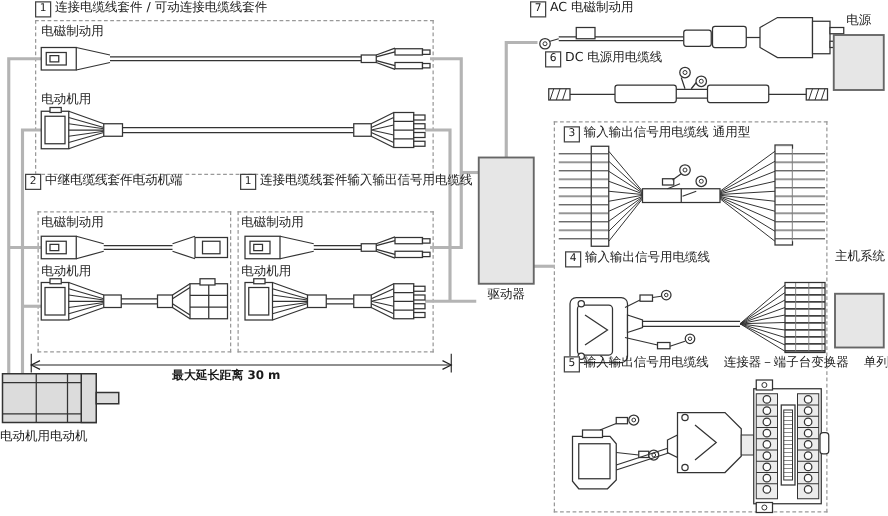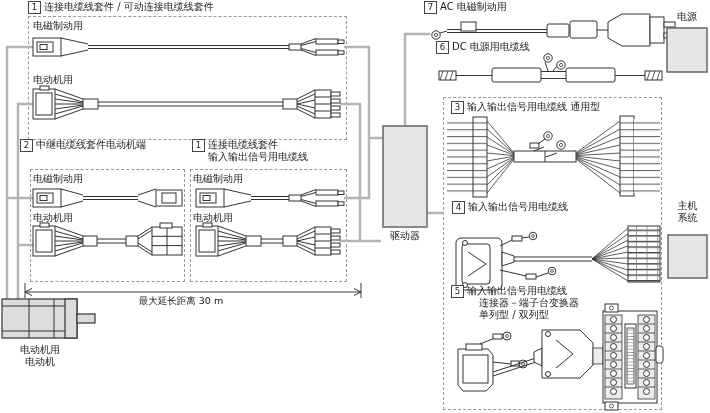--- a/index.html
+++ b/index.html
@@ -7,21 +7,21 @@
     --dashed_border:#999999; --cable_stroke:#333333; --motor_fill:#dcdcdc;
   }
   html,body{margin:0;padding:0;background:#fff;}
   .stage{position:relative;width:710px;height:413px;background:#ffffff;overflow:hidden;
          font-family:"DejaVu Sans","Liberation Sans",sans-serif;color:#1a1a1a;}
   .dashed{position:absolute;border:1px dashed var(--dashed_border);box-sizing:border-box;z-index:1;}
   .stage svg{position:absolute;left:0;top:0;z-index:2;}
   .lbl{position:absolute;font-size:10px;line-height:12px;white-space:nowrap;display:flex;gap:3px;z-index:3;}
   .numbox{display:inline-block;width:11px;height:11px;border:1px solid #444;background:#fff;
           font-size:8.5px;line-height:11px;text-align:center;flex:0 0 auto;}
-  .col{display:flex;flex-direction:column;}
+  .col{display:flex;flex-direction:row;}
   .ind{margin-left:12px;}
   .center{justify-content:center;text-align:center;display:block;}
   .small{font-size:9.5px;}
   
   .gl{stroke:var(--connector_line);stroke-width:2.5;fill:none;}
   .ck{stroke:var(--cable_stroke);stroke-width:1;fill:#ffffff;}
   .ckl{stroke:var(--cable_stroke);stroke-width:1;fill:none;}
   .ckt{stroke:var(--cable_stroke);stroke-width:0.8;fill:none;}
   .gbox{fill:var(--box_fill);stroke:var(--box_border);stroke-width:1.5;}
   .mfill{fill:var(--motor_fill);stroke:#333;stroke-width:1.2;}
@@ -334,21 +334,21 @@
   <div class="lbl" style="left:193px;top:173px;">
     <span>电磁制动用</span>
   </div>
   <div class="lbl" style="left:33px;top:212px;">
     <span>电动机用</span>
   </div>
   <div class="lbl" style="left:193px;top:212px;">
     <span>电动机用</span>
   </div>
 
-  <div class="lbl small" style="left:181px;top:295px;transform:translateX(-50%);">
+  <div class="lbl small" style="left:181px;top:295px;transform:translateX(-50%);font-weight:bold;">
     <span>最大延长距离 30 m</span>
   </div>
 
   <div class="lbl center" style="left:0px;top:344px;width:80px;">
     <span class="col" style="width:100%;">
       <span>电动机用</span>
       <span>电动机</span>
     </span>
   </div>
 

